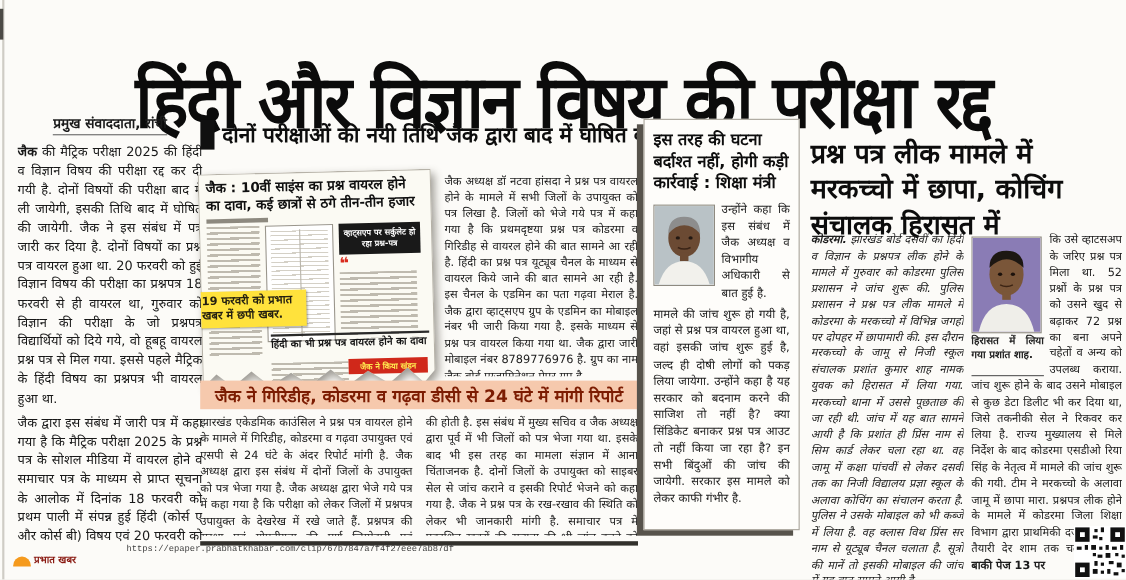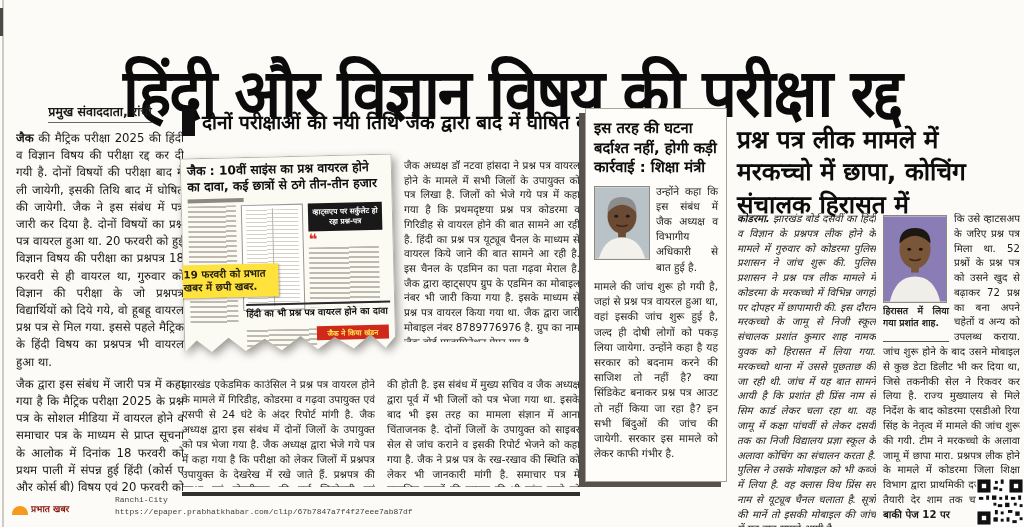--- a/index.html
+++ b/index.html
@@ -169,20 +169,21 @@
         <div class="clip-subhead">हिंदी का भी प्रश्न पत्र वायरल होने का दावा</div>
         <div class="fuzzy fz-bottom"></div>
         <div class="red-tag">जैक ने किया खंडन</div>
       </div>
     </div>
 
     <div class="yt-article">
       <div class="yt-body">जैक अध्यक्ष डॉ नटवा हांसदा ने प्रश्न पत्र वायरल होने के मामले में सभी जिलों के उपायुक्त को पत्र लिखा है. जिलों को भेजे गये पत्र में कहा गया है कि प्रथमदृष्टया प्रश्न पत्र कोडरमा व गिरिडीह से वायरल होने की बात सामने आ रही है. हिंदी का प्रश्न पत्र यूट्यूब चैनल के माध्यम से वायरल किये जाने की बात सामने आ रही है. इस चैनल के एडमिन का पता गढ़वा मेराल है. जैक द्वारा व्हाट्सएप ग्रुप के एडमिन का मोबाइल नंबर भी जारी किया गया है. इसके माध्यम से प्रश्न पत्र वायरल किया गया था. जैक द्वारा जारी मोबाइल नंबर 8789776976 है. ग्रुप का नाम जैक बोर्ड एग्जामिनेशन पेपर ग्रुप है.</div>
     </div>
 
+    <div class="report-strip">जैक ने गिरिडीह, कोडरमा व गढ़वा डीसी से 24 घंटे में मांगी रिपोर्ट</div>
     <div class="report-col rc1">झारखंड एकेडमिक काउंसिल ने प्रश्न पत्र वायरल होने के मामले में गिरिडीह, कोडरमा व गढ़वा उपायुक्त एवं एसपी से 24 घंटे के अंदर रिपोर्ट मांगी है. जैक अध्यक्ष द्वारा इस संबंध में दोनों जिलों के उपायुक्त को पत्र भेजा गया है. जैक अध्यक्ष द्वारा भेजे गये पत्र में कहा गया है कि परीक्षा को लेकर जिलों में प्रश्नपत्र उपायुक्त के देखरेख में रखे जाते हैं. प्रश्नपत्र की सुरक्षा एवं गोपनीयता की पूर्ण जिम्मेदारी एवं जवाबदेही जिला प्रशासन</div>
     <div class="report-col rc2">की होती है. इस संबंध में मुख्य सचिव व जैक अध्यक्ष द्वारा पूर्व में भी जिलों को पत्र भेजा गया था. इसके बाद भी इस तरह का मामला संज्ञान में आना चिंताजनक है. दोनों जिलों के उपायुक्त को साइबर सेल से जांच कराने व इसकी रिपोर्ट भेजने को कहा गया है. जैक ने प्रश्न पत्र के रख-रखाव की स्थिति को लेकर भी जानकारी मांगी है. समाचार पत्र में प्रकाशित खबरों की सत्यता की भी जांच करने को कहा गया है.</div>
     <div class="center-rule"></div>
 
     <div class="minister-box">
       <h3 class="min-headline">इस तरह की घटना बर्दाश्त नहीं, होगी कड़ी कार्रवाई : शिक्षा मंत्री</h3>
       <svg class="min-photo" viewBox="0 0 56 74" xmlns="http://www.w3.org/2000/svg">
         <rect width="56" height="74" fill="#b9c2c6"></rect>
         <ellipse cx="28" cy="30" rx="15" ry="18" fill="#6b4a33"></ellipse>
         <path d="M13 26 Q13 10 28 10 Q43 10 43 26 Q36 18 28 18 Q20 18 13 26Z" fill="#8d8d8d"></path>
@@ -213,21 +214,21 @@
           <rect x="28" y="50" width="8" height="8" fill="#7a5639"></rect>
           <path d="M6 88 Q12 62 32 62 Q52 62 58 88Z" fill="#efeee9"></path>
           <ellipse cx="26" cy="34" rx="2" ry="1.6" fill="#1c120c"></ellipse>
           <ellipse cx="38" cy="34" rx="2" ry="1.6" fill="#1c120c"></ellipse>
           <path d="M26 44 Q32 47 38 44" stroke="#3c2414" stroke-width="1.5" fill="none"></path>
         </svg>
         <div class="photo-cap">हिरासत में लिया गया प्रशांत शाह.</div>
       </div>
       <span>कि उसे व्हाटसअप के जरिए प्रश्न पत्र मिला था. 52 प्रश्नों के प्रश्न पत्र को उसने खुद से बढ़ाकर 72 प्रश्न का बना अपने चहेतों व अन्य को उपलब्ध कराया. जांच शुरू होने के बाद उसने मोबाइल से कुछ डेटा डिलीट भी कर दिया था, जिसे तकनीकी सेल ने रिकवर कर लिया है.</span>
       <span>राज्य मुख्यालय से मिले निर्देश के बाद कोडरमा एसडीओ रिया सिंह के नेतृत्व में मामले की जांच शुरू की गयी. टीम ने मरकच्चो के अलावा जामू में छापा मारा. प्रश्नपत्र लीक होने के मामले में कोडरमा जिला शिक्षा विभाग द्वारा प्राथमिकी दर्ज कराने की तैयारी देर शाम तक चल रही थी.</span>
-      <span class="cont">बाकी पेज 12 पर</span>
+      <span class="cont">बाकी पेज 13 पर</span>
     </div>
   </div>
 
   <svg class="qr" viewBox="0 0 33 33" xmlns="http://www.w3.org/2000/svg">
     <rect width="33" height="33" fill="#fff"></rect>
     <g fill="#111">
       <rect x="1" y="1" width="9" height="9"></rect>
         <rect x="23" y="1" width="9" height="9"></rect>
         <rect x="1" y="23" width="9" height="9"></rect>
       <rect x="4" y="4" width="3" height="3" fill="#fff"></rect>
@@ -260,17 +261,16 @@
         <rect x="30" y="27" width="2" height="2"></rect>
     </g>
   </svg>
 
   <div class="footer">
     <div class="logo">
       <span class="logo-sun"></span>
       <span class="logo-text">प्रभात खबर</span>
     </div>
     <div class="meta">
-      <div>Ranchi-City</div>
       <div>https://epaper.prabhatkhabar.com/clip/67b7847a7f4f27eee7ab87df</div>
     </div>
   </div>
 </div>
 
 </body></html>

